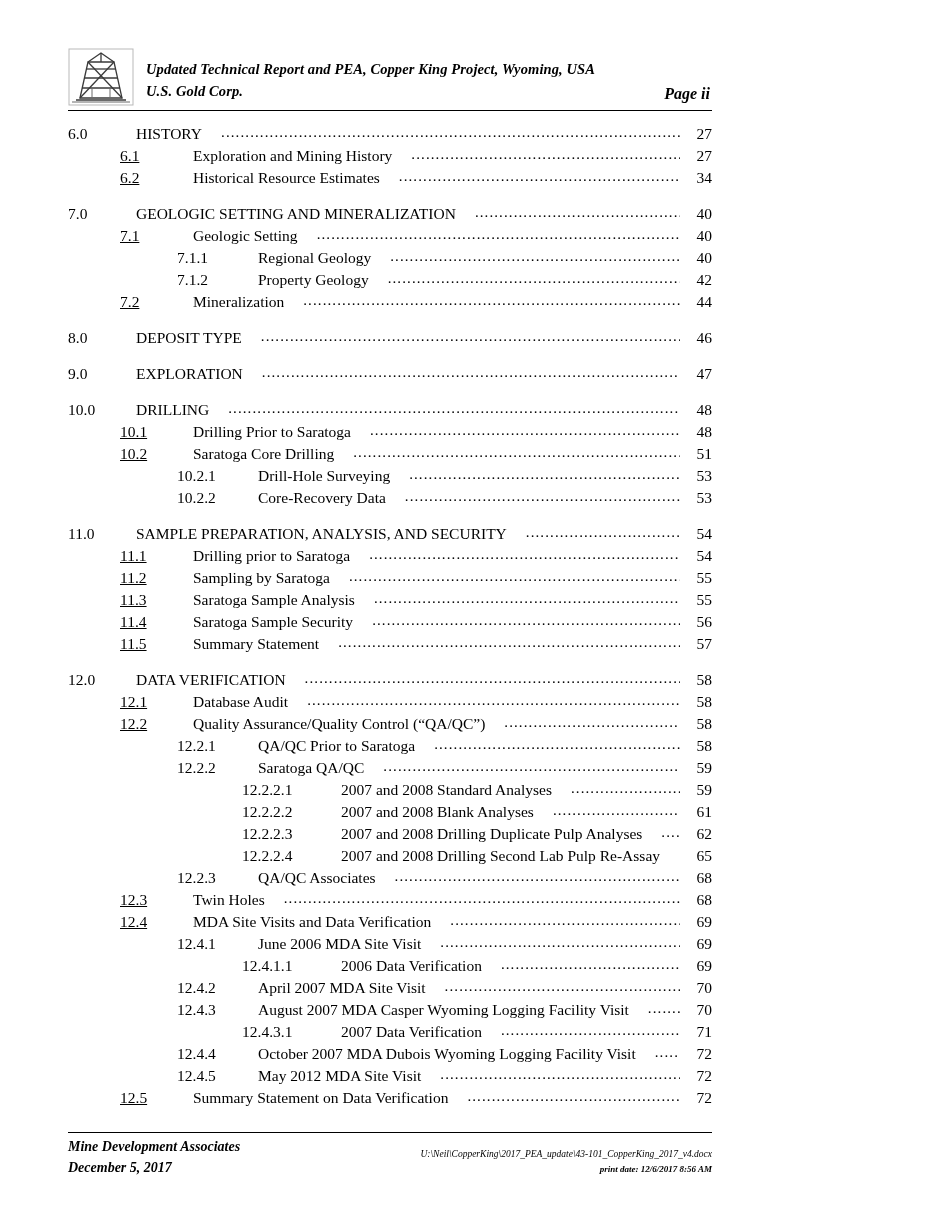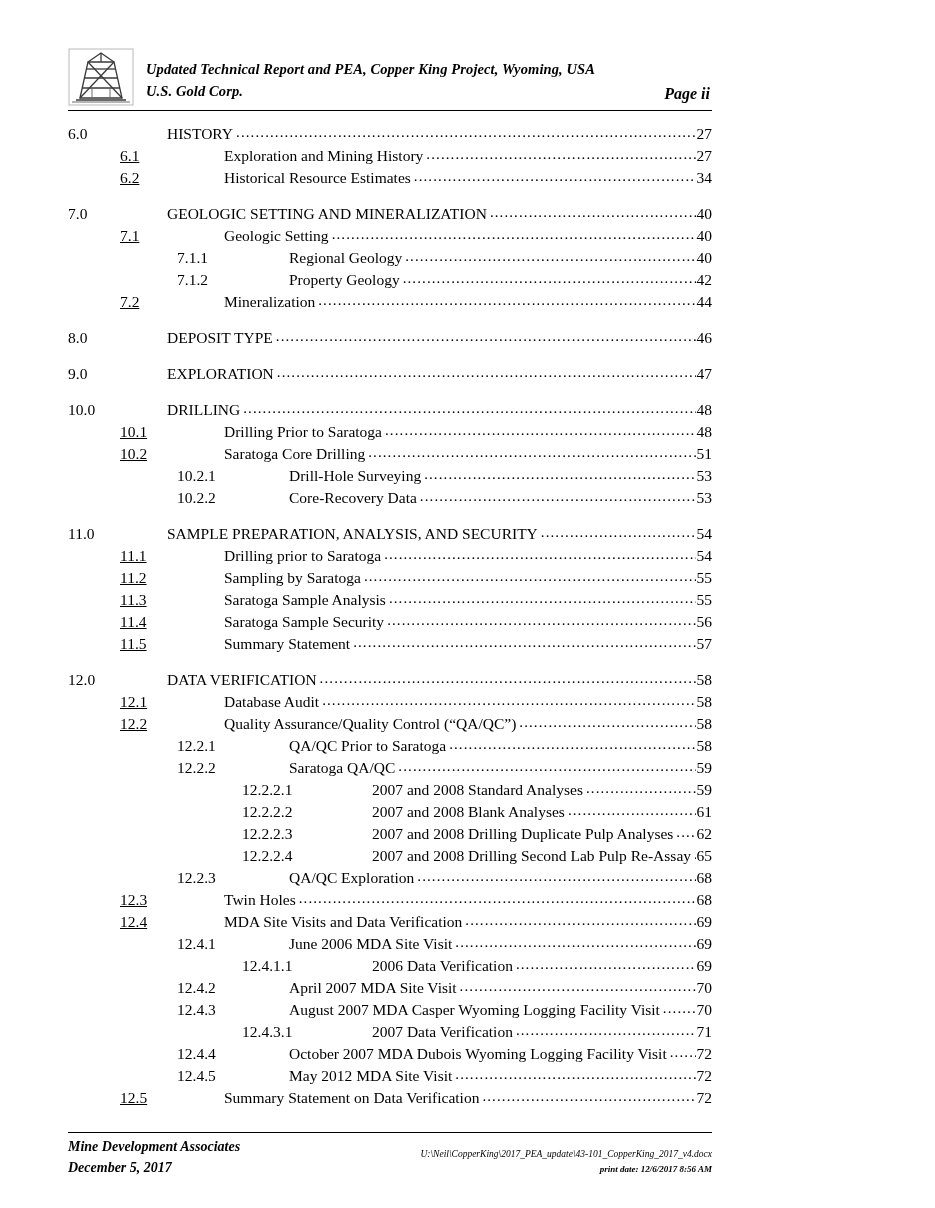--- a/index.html
+++ b/index.html
@@ -68,29 +68,29 @@
     line-height: 1.0;
   }
   .group {
     margin-bottom: 14px;
   }
   .entry {
     display: flex;
     align-items: center;
     white-space: nowrap;
     line-height: 1.42;
+    gap: 16px;
   }
   .num {
     flex: 0 0 auto;
     text-align: left;
   }
   .title {
     flex: 0 0 auto;
     padding-right: 3px;
-    margin-left: 47px;
   }
   .leader {
     flex: 1 1 auto;
     overflow: hidden;
     white-space: nowrap;
     letter-spacing: 1.1px;
     font-size: 15px;
     position: relative;
     top: -1px;
   }
@@ -368,21 +368,21 @@
           <span class="pg">62</span>
         </div>
         <div class="entry lvl4">
           <span class="num">12.2.2.4</span>
           <span class="title">2007 and 2008 Drilling Second Lab Pulp Re-Assay</span>
           <span class="leader">........................................................................................................................................................................................................</span>
           <span class="pg">65</span>
         </div>
         <div class="entry lvl3">
           <span class="num">12.2.3</span>
-          <span class="title">QA/QC Exploration</span>
+          <span class="title">QA/QC Associates</span>
           <span class="leader">........................................................................................................................................................................................................</span>
           <span class="pg">68</span>
         </div>
         <div class="entry lvl2">
           <span class="num">12.3</span>
           <span class="title">Twin Holes</span>
           <span class="leader">........................................................................................................................................................................................................</span>
           <span class="pg">68</span>
         </div>
         <div class="entry lvl2">

